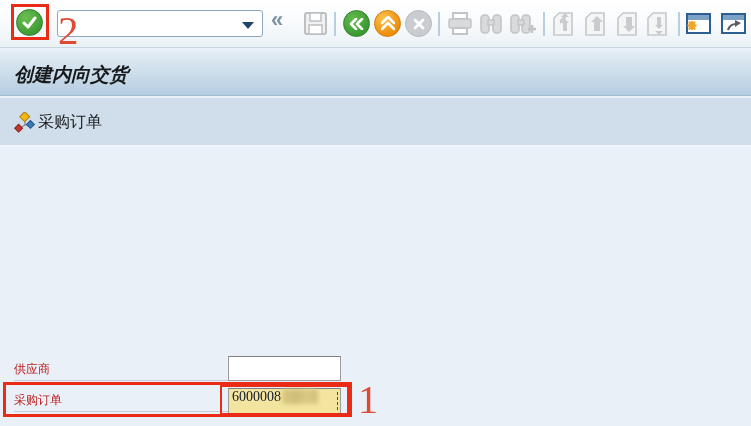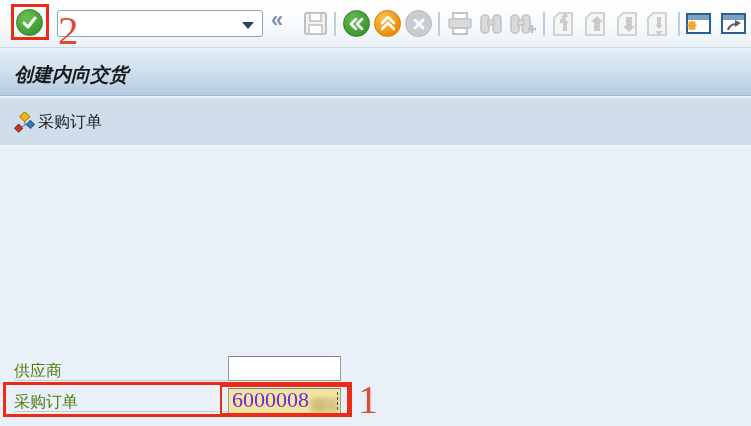--- a/index.html
+++ b/index.html
@@ -45,26 +45,26 @@
   
   .apptoolbar {
     position:absolute; left:0; top:98px; width:751px; height:49px;
     background:#cfdeea; border-bottom:2px solid #eef4f9;
   }
   .app-btn { position:absolute; left:10px; top:12px; height:25px; display:flex; align-items:center; gap:2px;
     padding:0 4px; cursor:default; }
   .app-btn span.lbl { font-size:16px; color:#1a1c1e; }
   
   .content { position:absolute; left:0; top:149px; width:751px; height:277px; background:#e9f0f7; }
-  .fld-label { position:absolute; font-size:16px; color:#4d7c0f; }
+  .fld-label { position:absolute; font-size:12px; color:#b91c1c; }
   .lbl-cell { position:absolute; height:23px; border-bottom:1px solid #c3ced8; }
   .sap-input {
     position:absolute; background:#ffffff; border:1px solid #9b9b9b; border-top-color:#7f7f7f;
-    font-family:"Liberation Serif","DejaVu Serif",serif; font-size:22px; color:#6d28d9;
-    padding:0 3px; display:flex; align-items:flex-end;
+    font-family:"Liberation Serif","DejaVu Serif",serif; font-size:14px; color:#0f172a;
+    padding:0 3px; display:flex; align-items:flex-start;
   }
   .sap-input.yellow { background:#f3e59f; }
   .smudge { display:inline-block; width:36px; height:15px; margin-left:1px; border-radius:3px;
     background:linear-gradient(90deg,#d9c87e,#cdbd79 40%,#dbca85 70%,#cfbf7b); filter:blur(2px); }
   .caret-dash { position:absolute; right:2px; top:3px; bottom:3px; width:0; border-right:1px dashed #4a4a4a; }
 </style>
 </head>
 <body>
 
 <div class="toolbar">

